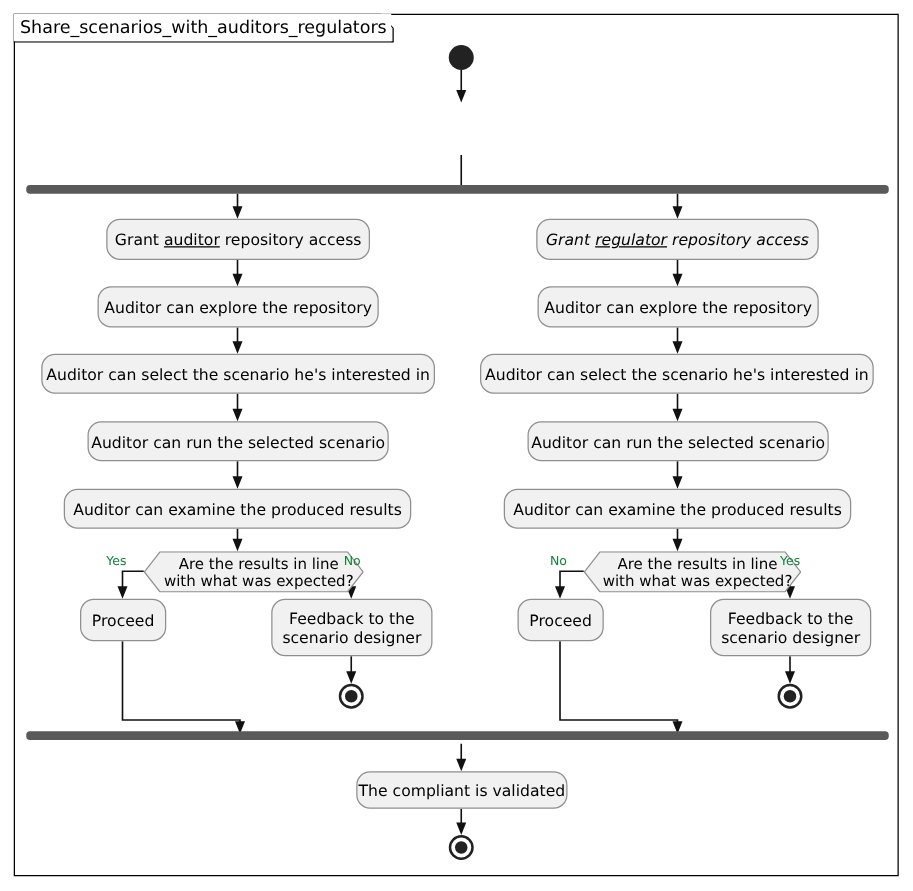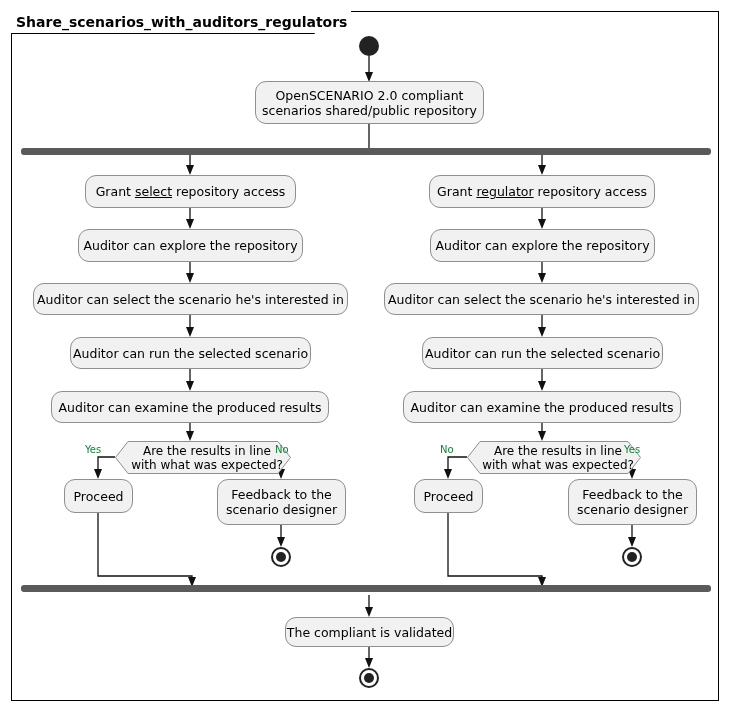--- a/index.html
+++ b/index.html
@@ -38,21 +38,21 @@
     box-sizing: border-box;
     background: #ffffff;
     display: flex;
     align-items: center;
     padding: 0 4px 0 5px;
     font-size: 14px;
     color: #000000;
     white-space: nowrap;
     z-index: 4;
   }
-  .frame-title .ft-text { line-height: 1; font-weight: bold; }
+  .frame-title .ft-text { line-height: 1; }
   
   .frame-tab-svg {
     position: absolute;
     left: 11px;
     top: 11px;
     z-index: 3;
     overflow: visible;
   }
 
   
@@ -227,29 +227,25 @@
 
     <line x1="369" y1="595" x2="369" y2="611"></line>
     <polygon points="369,617 365,607 373,607"></polygon>
 
     <line x1="369" y1="647" x2="369" y2="662"></line>
     <polygon points="369,668 365,658 373,658"></polygon>
   </svg>
 
   <div class="start-node" style="left:359px; top:36px;"></div>
 
-  <div class="activity" style="left:255px; top:81px; width:229px; height:43px;">
-    <span class="ln">OpenSCENARIO 2.0 compliant</span>
-    <span class="ln">scenarios shared/public repository</span>
-  </div>
 
   <div class="bar" style="left:21px; top:148px; width:690px;"></div>
 
   <div class="activity" style="left:85px; top:175px; width:211px; height:33px;">
-    <span><span>Grant </span><u>select</u><span> repository access</span></span>
+    <span><span>Grant </span><u>auditor</u><span> repository access</span></span>
   </div>
 
   <div class="activity" style="left:78px; top:229px; width:225px; height:33px;">
     <span>Auditor can explore the repository</span>
   </div>
 
   <div class="activity" style="left:33px; top:283px; width:315px; height:32px;">
     <span>Auditor can select the scenario he's interested in</span>
   </div>
 
@@ -277,21 +273,21 @@
     <span>Proceed</span>
   </div>
 
   <div class="activity" style="left:217px; top:479px; width:129px; height:46px;">
     <span class="ln">Feedback to the</span>
     <span class="ln">scenario designer</span>
   </div>
 
   <div class="end-node" style="left:271px; top:547px;"></div>
 
-  <div class="activity" style="left:429px; top:175px; width:226px; height:33px;">
+  <div class="activity" style="left:429px; top:175px; width:226px; height:33px;font-style:italic;">
     <span><span>Grant </span><u>regulator</u><span> repository access</span></span>
   </div>
 
   <div class="activity" style="left:430px; top:229px; width:225px; height:33px;">
     <span>Auditor can explore the repository</span>
   </div>
 
   <div class="activity" style="left:384px; top:283px; width:315px; height:32px;">
     <span>Auditor can select the scenario he's interested in</span>
   </div>

